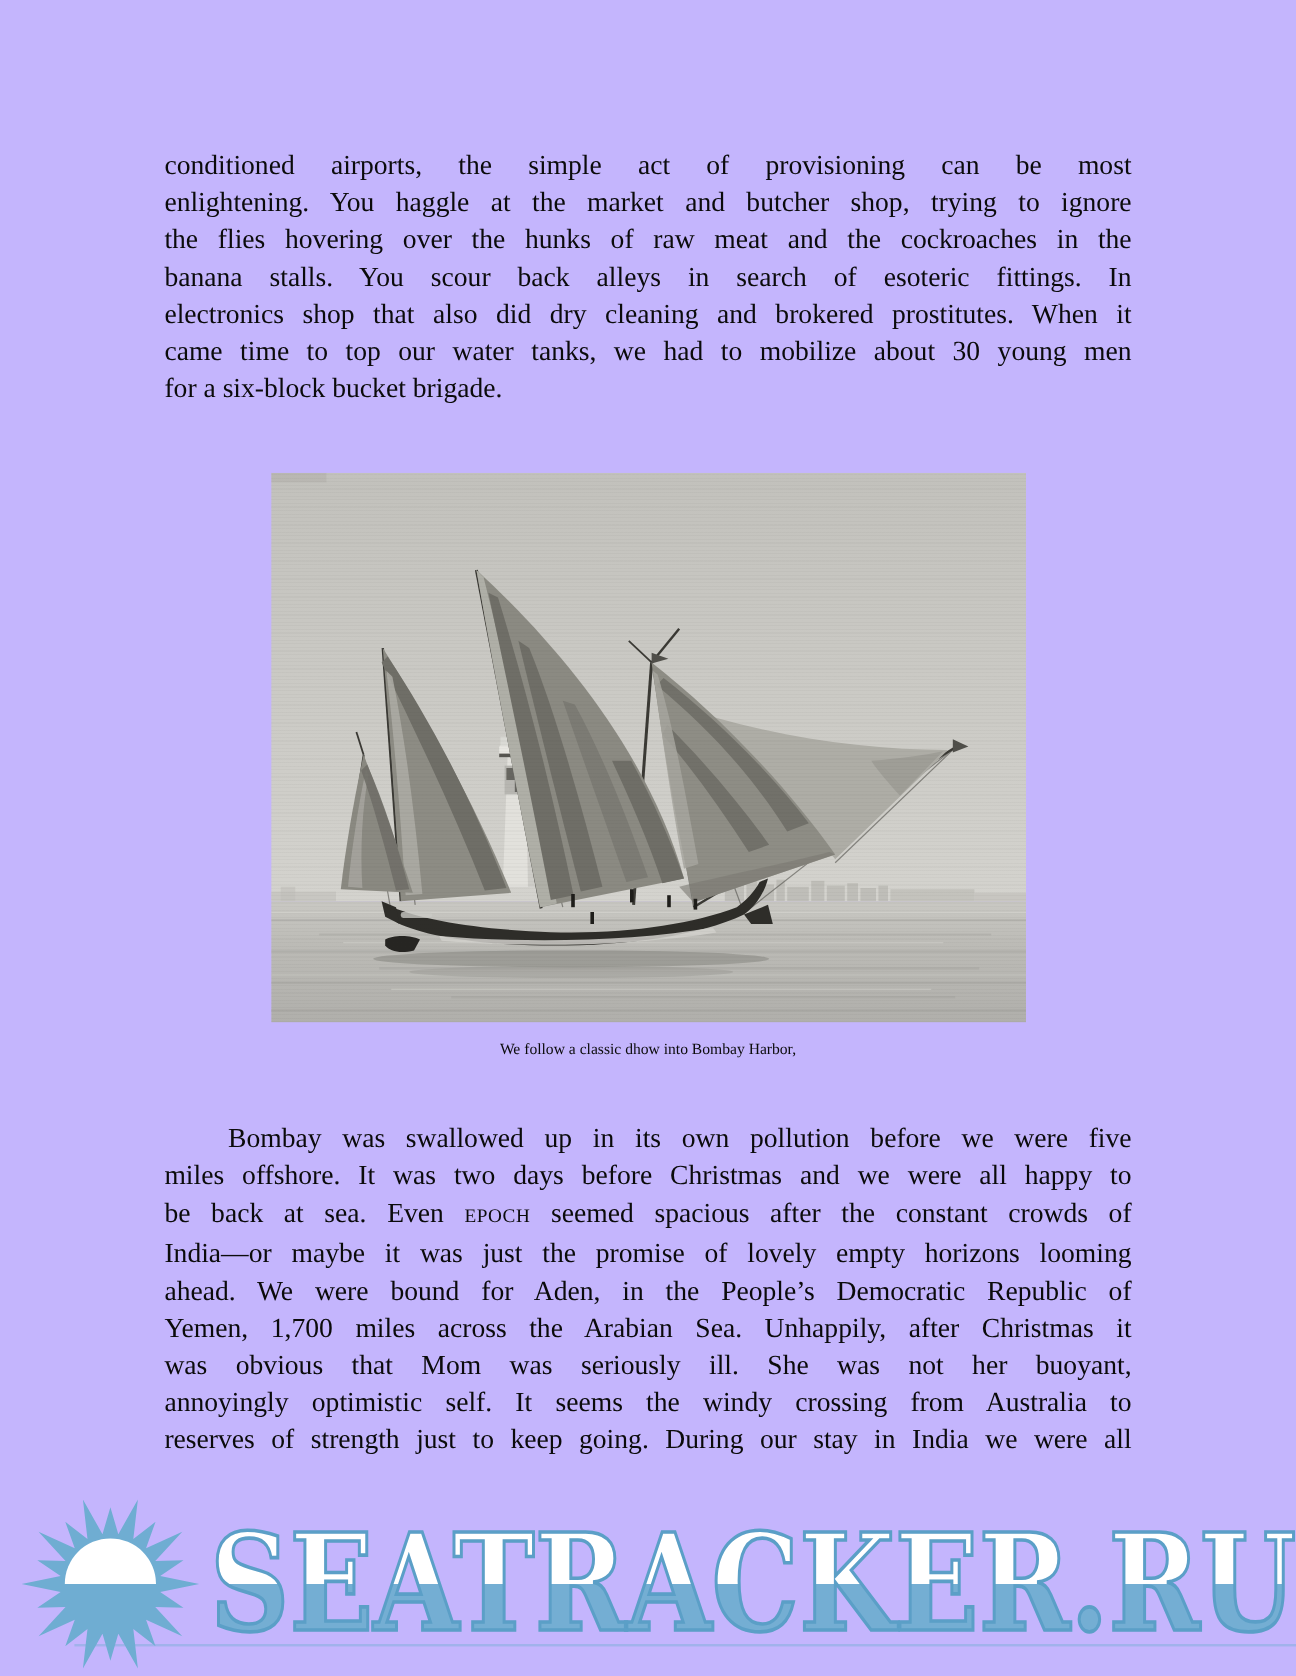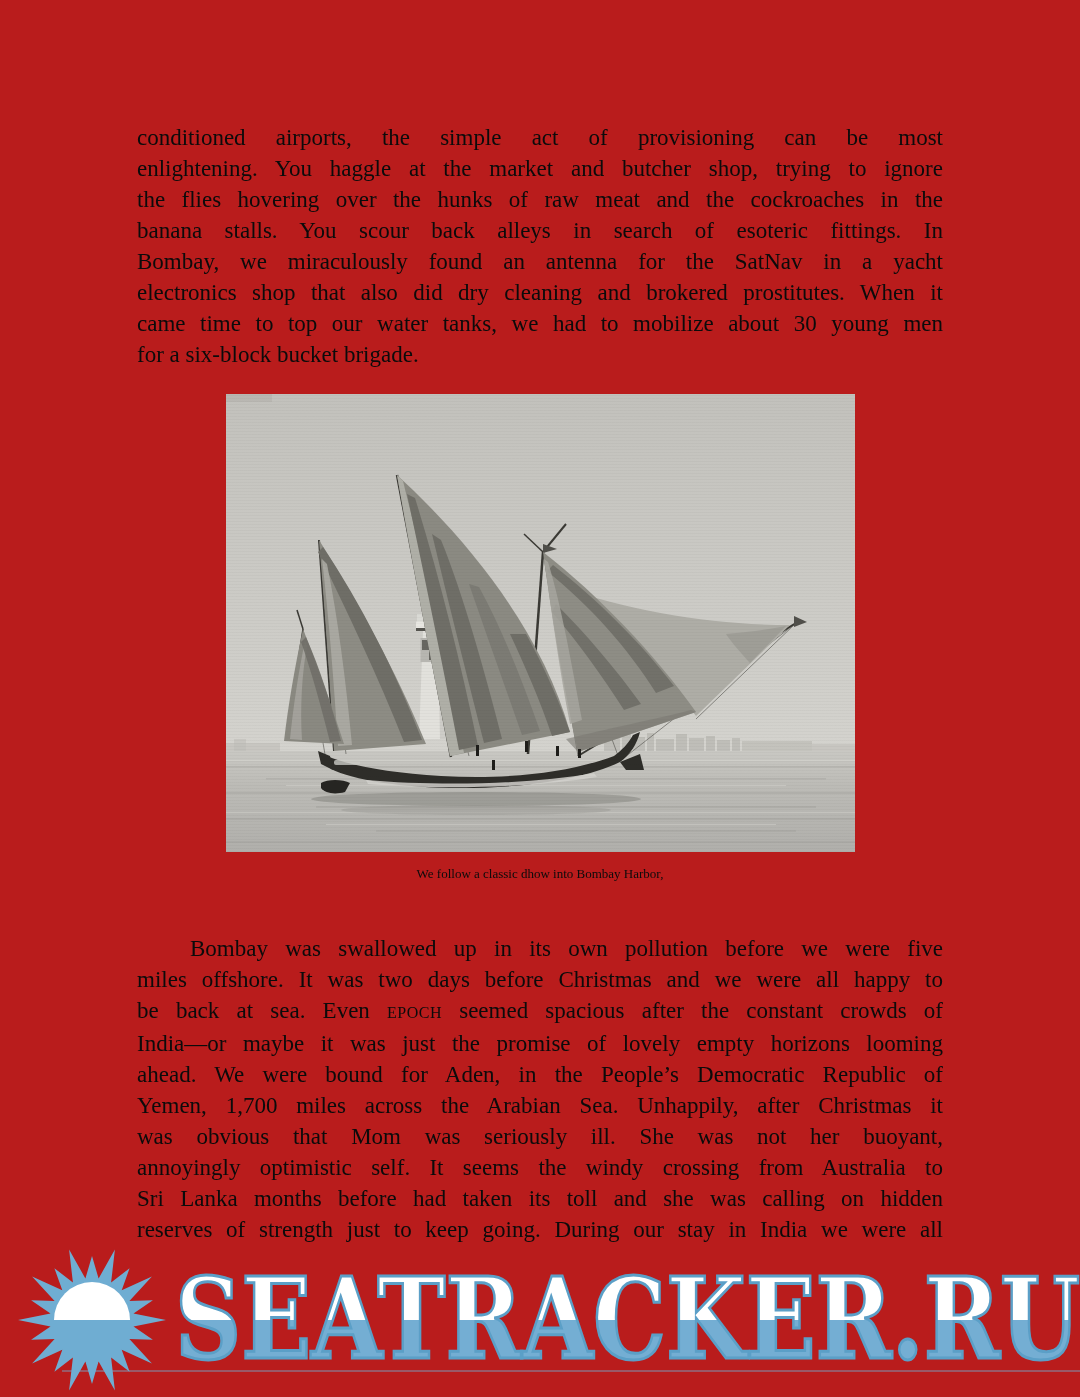--- a/index.html
+++ b/index.html
@@ -1,20 +1,20 @@
 <!DOCTYPE html>
 <html><head>
 <meta charset="utf-8">
 <title>Document</title>
 <style>
   html,body{margin:0;padding:0;background:#ffffff;}
   .page{
     position:relative;
     width:1080px;height:1397px;
-    background:#b91c1c;
+    background:#c4b5fd;
     overflow:hidden;
     font-family:"Liberation Serif","DejaVu Serif",serif;
     color:#0b0b0b;
   }
   .para{
     position:absolute;left:137px;width:806px;
     font-size:23px;line-height:31px;
   }
   .jline{text-align:justify;text-align-last:justify;white-space:normal;}
   .jline.lastline{text-align-last:left;}
@@ -43,21 +43,20 @@
 </head>
 <body>
 
 <div class="page">
 
   <div class="para" style="top:122px;">
     <div class="jline">conditioned airports, the simple act of provisioning can be most</div>
     <div class="jline">enlightening. You haggle at the market and butcher shop, trying to ignore</div>
     <div class="jline">the flies hovering over the hunks of raw meat and the cockroaches in the</div>
     <div class="jline">banana stalls. You scour back alleys in search of esoteric fittings. In</div>
-    <div class="jline">Bombay, we miraculously found an antenna for the SatNav in a yacht</div>
     <div class="jline">electronics shop that also did dry cleaning and brokered prostitutes. When it</div>
     <div class="jline">came time to top our water tanks, we had to mobilize about 30 young men</div>
     <div class="jline lastline">for a six-block bucket brigade.</div>
   </div>
 
   <div class="photo">
     <svg viewBox="0 0 629 458" width="629" height="458" preserveAspectRatio="none">
       <defs>
         <linearGradient id="sky" x1="0" y1="0" x2="0" y2="1">
           <stop offset="0" stop-color="#c2c1bc"></stop>
@@ -211,21 +210,20 @@
 
   <div class="para" style="top:909px;">
     <div class="jline indent">Bombay was swallowed up in its own pollution before we were five</div>
     <div class="jline">miles offshore. It was two days before Christmas and we were all happy to</div>
     <div class="jline"><span>be back at sea. Even </span><span class="smallcaps">EPOCH</span><span> seemed spacious after the constant crowds of</span></div>
     <div class="jline">India—or maybe it was just the promise of lovely empty horizons looming</div>
     <div class="jline">ahead. We were bound for Aden, in the People’s Democratic Republic of</div>
     <div class="jline">Yemen, 1,700 miles across the Arabian Sea. Unhappily, after Christmas it</div>
     <div class="jline">was obvious that Mom was seriously ill. She was not her buoyant,</div>
     <div class="jline">annoyingly optimistic self. It seems the windy crossing from Australia to</div>
-    <div class="jline">Sri Lanka months before had taken its toll and she was calling on hidden</div>
     <div class="jline">reserves of strength just to keep going. During our stay in India we were all</div>
   </div>
 
   <div class="wm-underline"></div>
 
   <svg class="wm-sun" viewBox="0 0 160 160" width="160" height="160">
     <polygon fill="#6fadd2" points="154,80 121.5,86.6 140.9,99.8 117.4,99.1 139.9,123.5 109.7,109.7 117.6,131.8 99.1,117.4 102.9,150.4 86.6,121.5 80,144 73.4,121.5 57.1,150.4 60.9,117.4 42.4,131.8 50.3,109.7 20.1,123.5 42.6,99.1 19.1,99.8 38.5,86.6 6,80 38.5,73.4 19.1,60.2 42.6,60.9 20.1,36.5 50.3,50.3 42.4,28.2 60.9,42.6 57.1,9.6 73.4,38.5 80,16 86.6,38.5 102.9,9.6 99.1,42.6 117.6,28.2 109.7,50.3 139.9,36.5 117.4,60.9 140.9,60.2 121.5,73.4"></polygon>
     <path d="M42,80 A38,38 0 0 1 118,80 Z" fill="#ffffff"></path>
   </svg>
 

